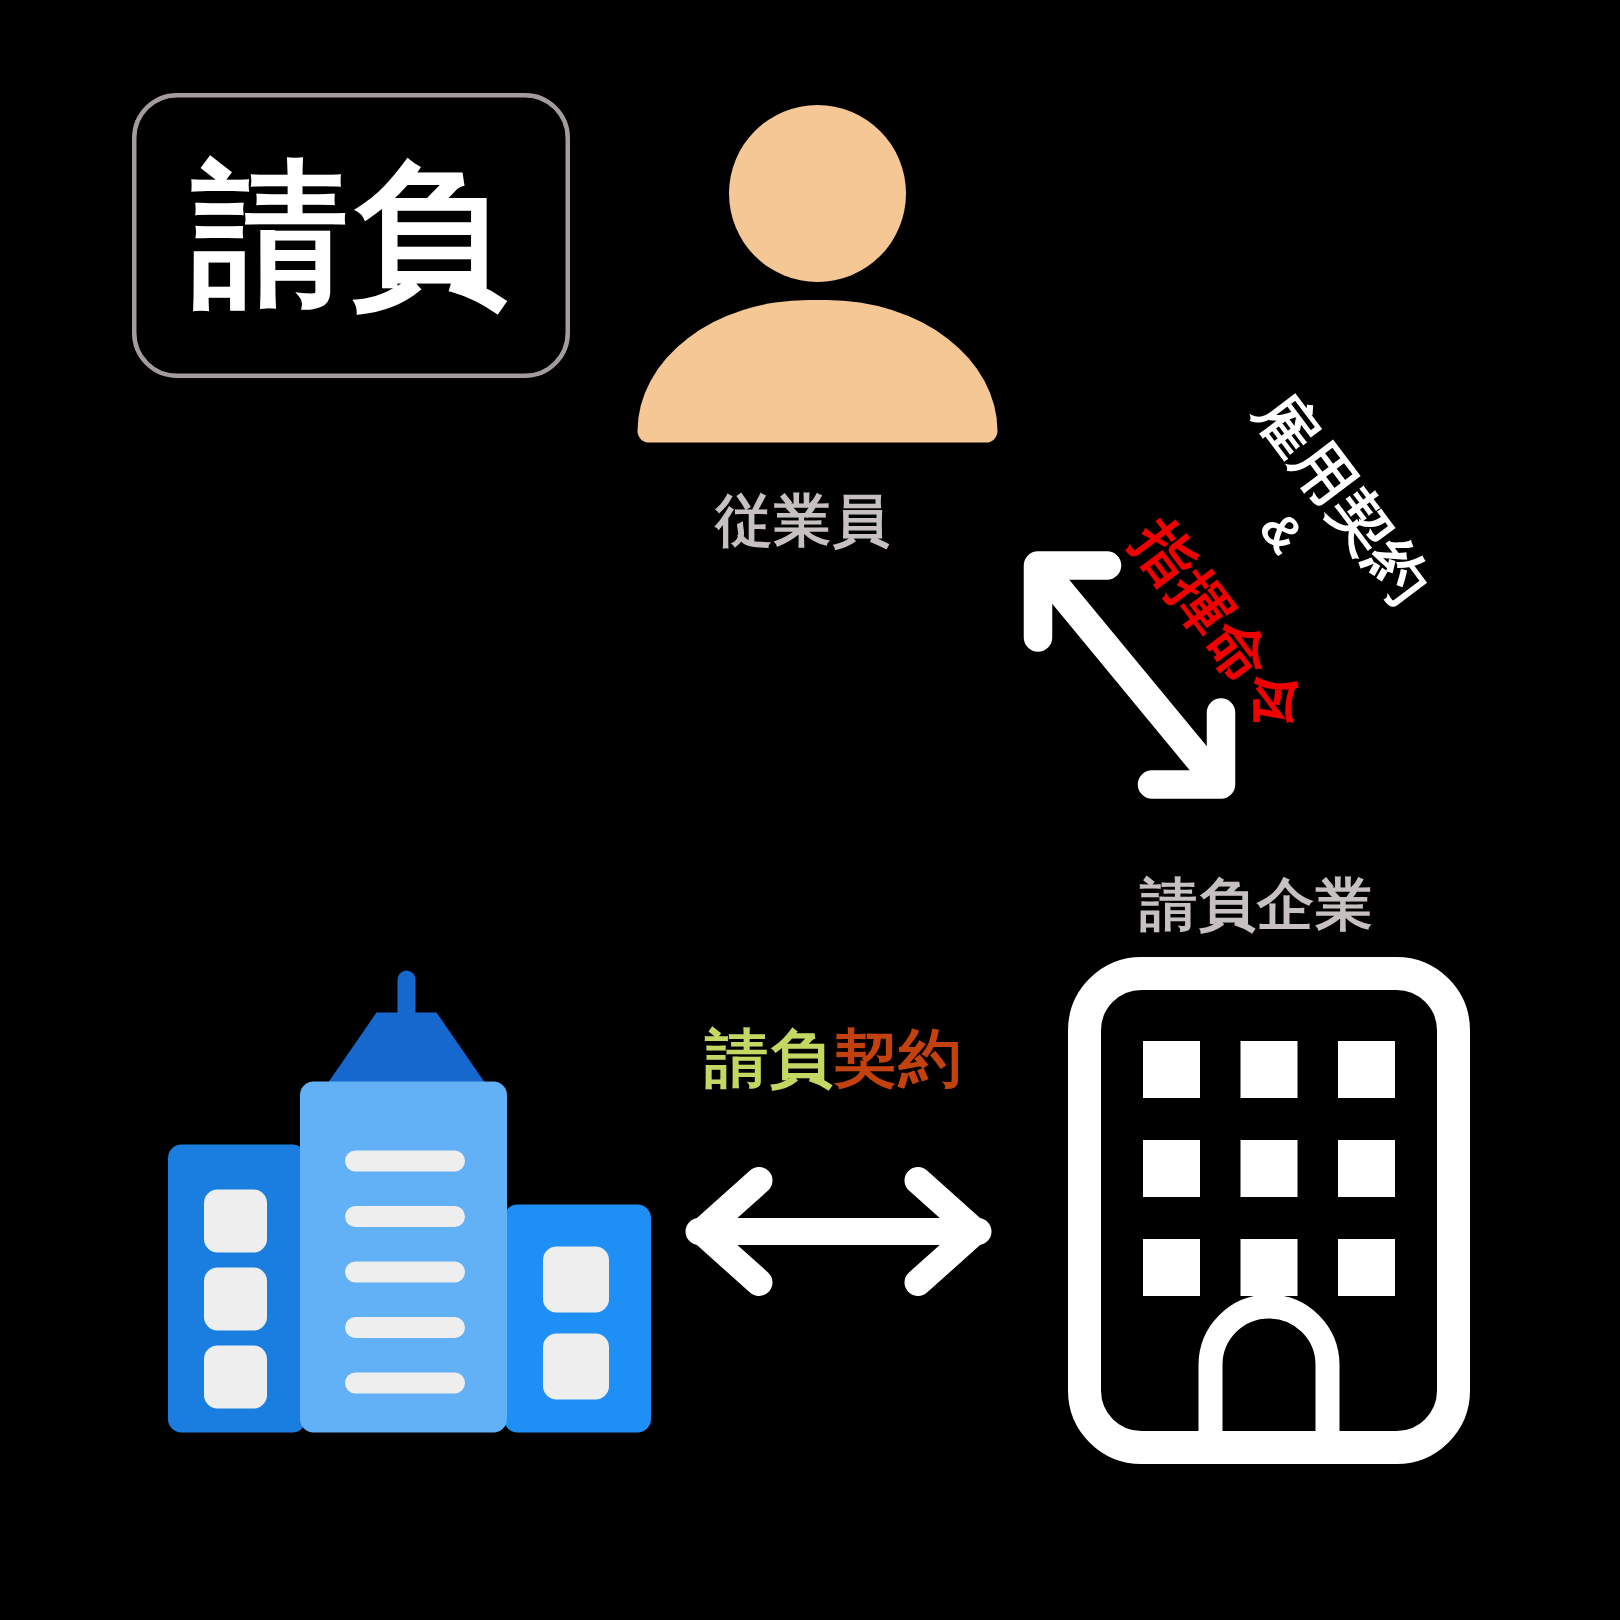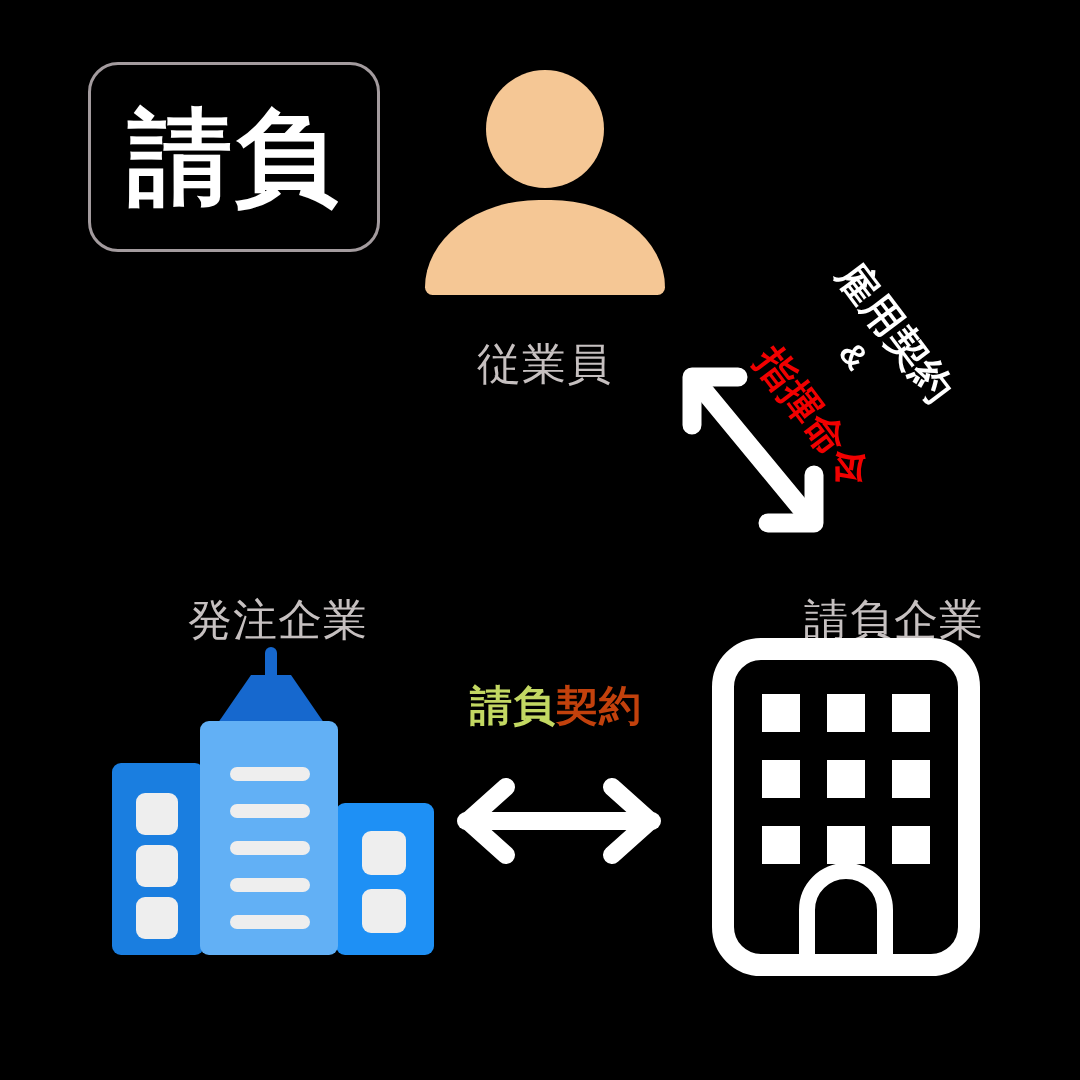--- a/index.html
+++ b/index.html
@@ -65,29 +65,28 @@
     width: 240px;
     height: 95px;
     background: #f5c795;
     border-radius: 120px 120px 8px 8px / 92px 92px 8px 8px;
   }
 
   
   .node-label {
     position: absolute;
     color: #c6c0c0;
-    font-size: 44px;
-    font-weight: 400;
+    font-size: 38px;
+    font-weight: 700;
     letter-spacing: 1px;
     white-space: nowrap;
-    margin-top: 13px;
   }
   .label-employee { left: 477px; top: 322px; }
   .label-client   { left: 188px; top: 578px; }
-  .label-vendor   { left: 804px; top: 578px; text-align: right; }
+  .label-vendor   { left: 760px; top: 578px; text-align: right; }
 
   
   .arrow-diagonal {
     position: absolute;
     left: 668px;
     top: 355px;
     width: 170px;
     height: 190px;
   }
   
@@ -180,21 +179,20 @@
         <polyline points="70,22 24,22 24,70"></polyline>
         <polyline points="100,168 146,168 146,120"></polyline>
       </g>
     </svg>
   </div>
 
   <div class="edge-label-rot lbl-employment">雇用契約</div>
   <div class="edge-label-rot lbl-amp">&amp;</div>
   <div class="edge-label-rot lbl-command">指揮命令</div>
 
-  <div class="node-label label-client">発注企業</div>
 
   <div class="city-icon">
     <svg width="332" height="332" viewBox="0 0 332 332" aria-hidden="true">
 
       <rect x="4" y="118" width="92" height="192" rx="9" fill="#1a7ee0"></rect>
       <rect x="28" y="148" width="42" height="42" rx="9" fill="#eeeeee"></rect>
       <rect x="28" y="200" width="42" height="42" rx="9" fill="#eeeeee"></rect>
       <rect x="28" y="252" width="42" height="42" rx="9" fill="#eeeeee"></rect>
 
       <rect x="228" y="158" width="98" height="152" rx="9" fill="#1e90f5"></rect>

